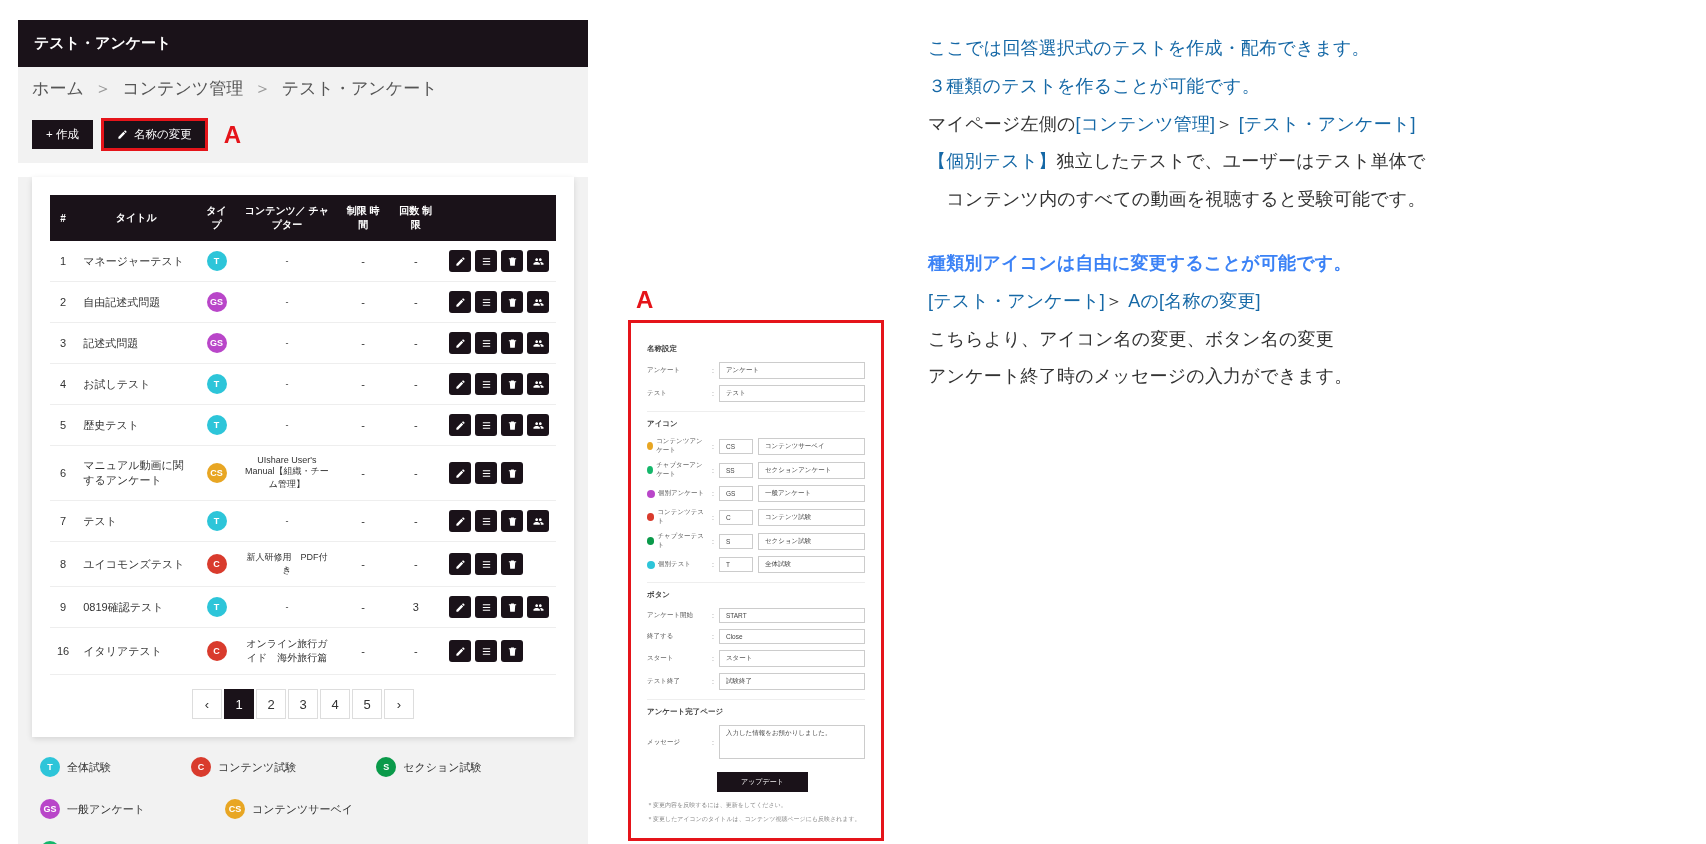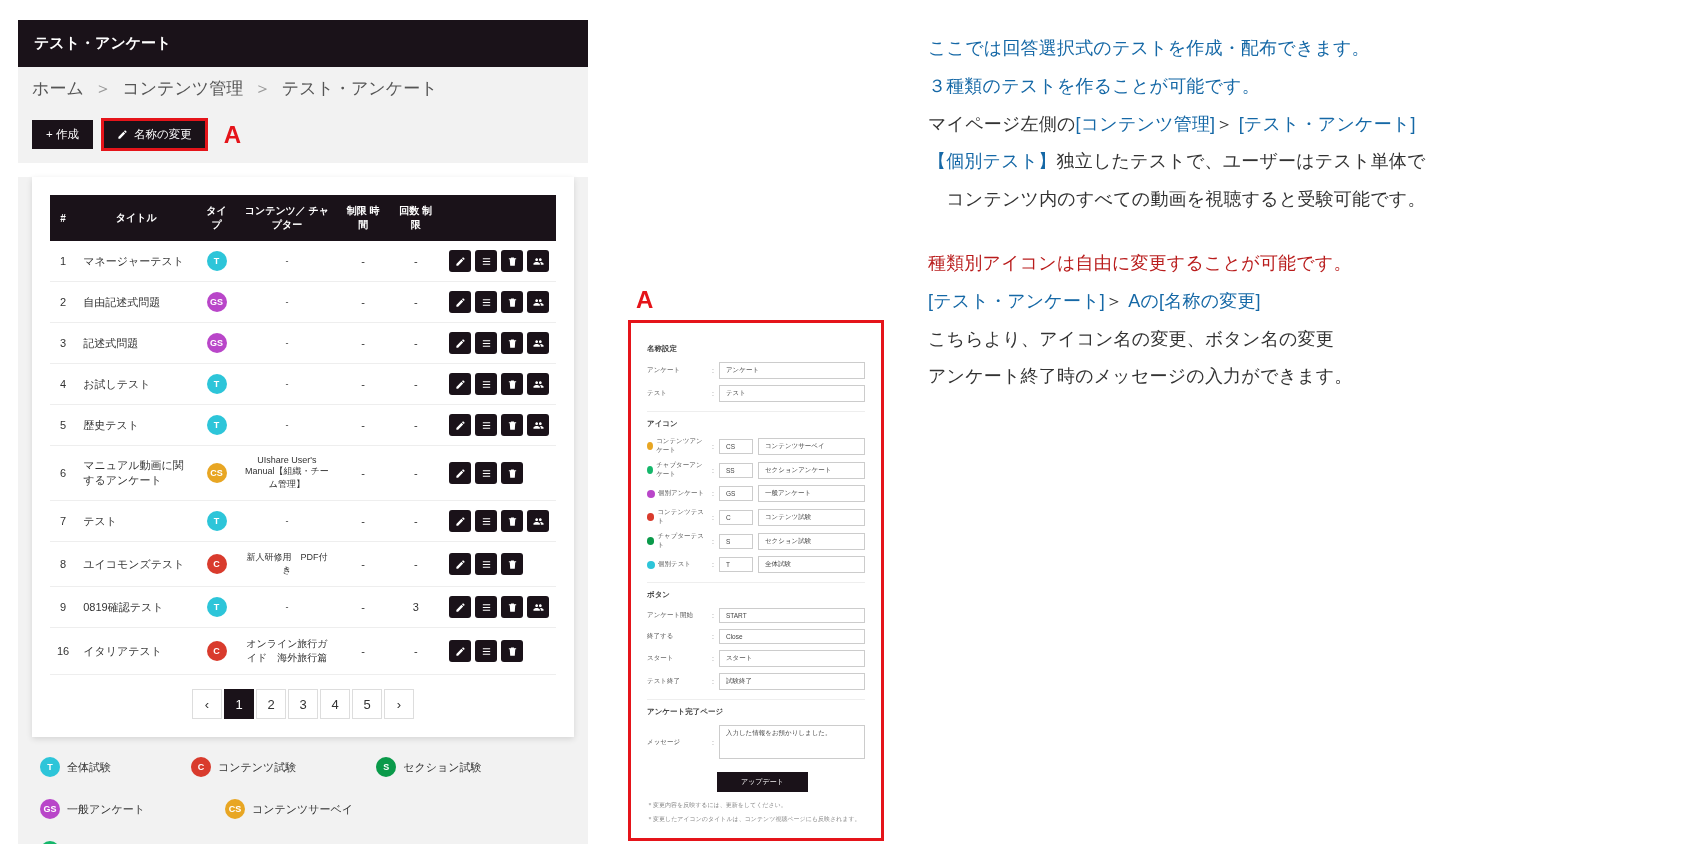--- a/index.html
+++ b/index.html
@@ -45,21 +45,21 @@
   .row .lab{width:60px;font-size:6.5px;color:#555;display:flex;align-items:center;gap:3px}
   .row .sep{color:#888;font-size:7px}
   .row .fd{border:1px solid #ccc;padding:3px 6px;flex:1;font-size:6.5px;min-height:14px}
   .row .fd.sm{flex:0 0 34px}
   .dot{width:8px;height:8px;border-radius:50%;display:inline-block}
   .note{font-size:6px;color:#888;line-height:1.5;padding-top:5px}
   .upd{background:#1a1219;color:#fff;padding:5px 24px;font-size:7px;display:inline-block;margin-left:70px}
 
   .right p{font-size:18px;line-height:2.1;letter-spacing:.01em;color:#333}
   .right .blue{color:#1568a6;font-weight:normal}
-  .right .red{color:#b91c1c;font-weight:normal}
+  .right .red{color:#3b82f6;font-weight:bold}
   svg{display:block}
 </style>
 </head>
 <body>
 
 <div class="wrap">
 
   <div class="left">
     <div class="hdr">テスト・アンケート</div>
     <div class="bc">

